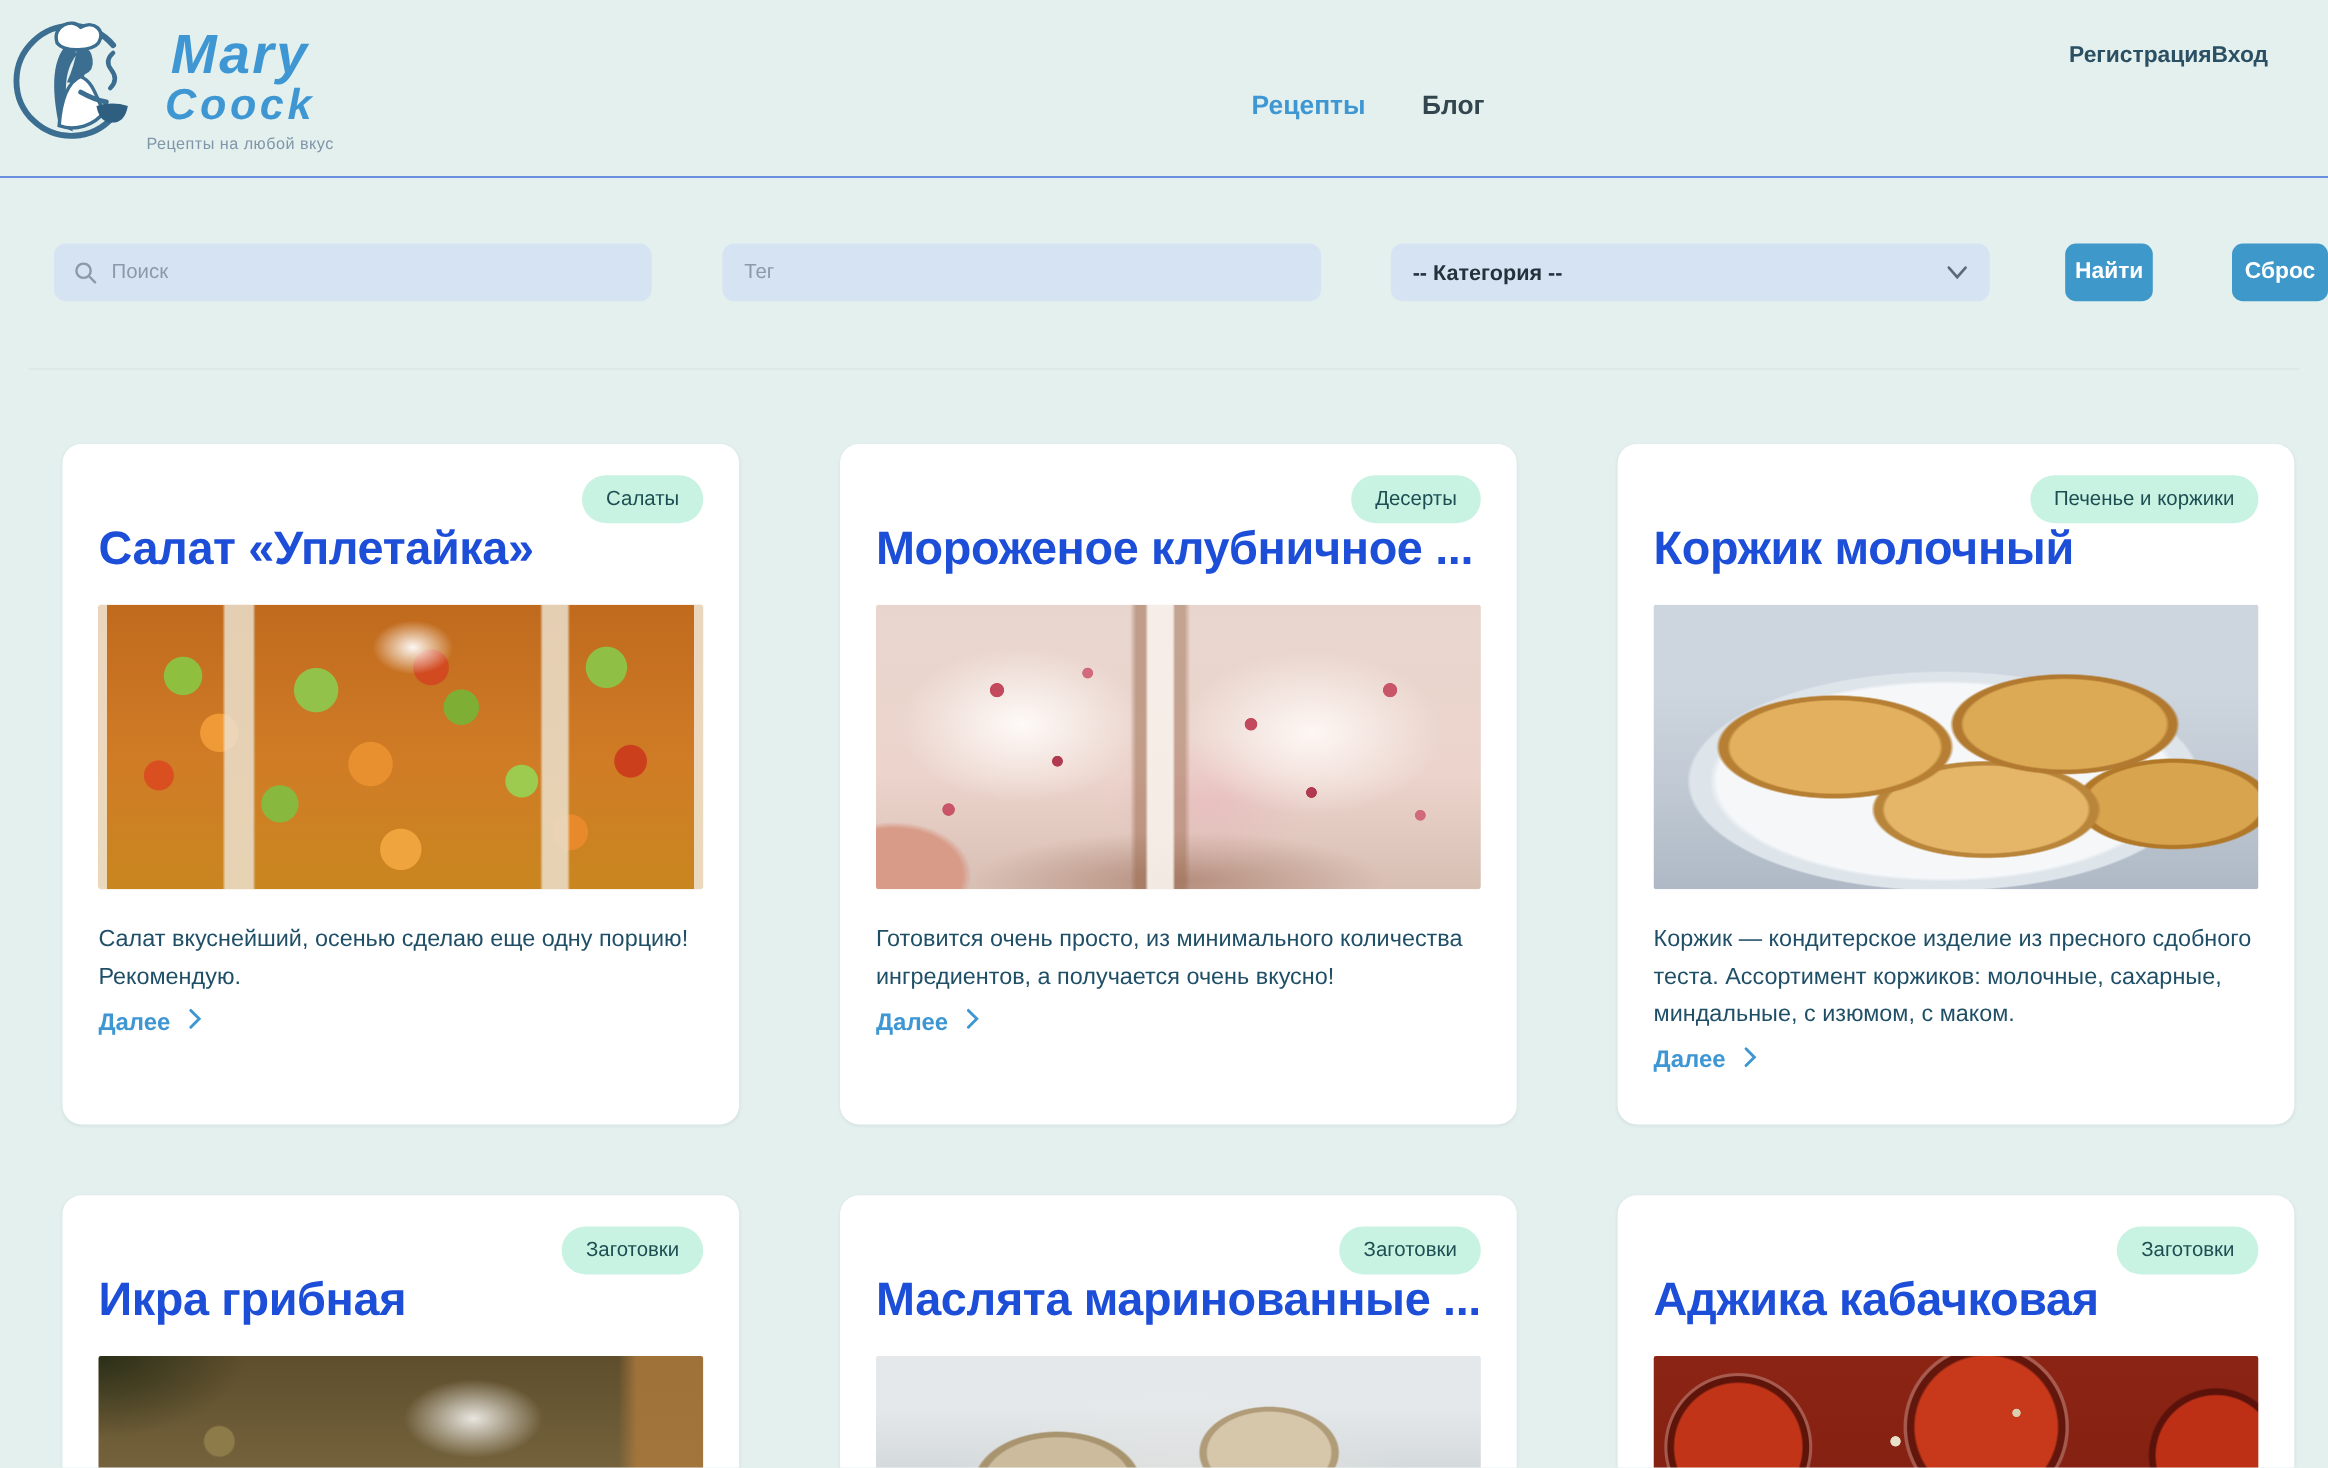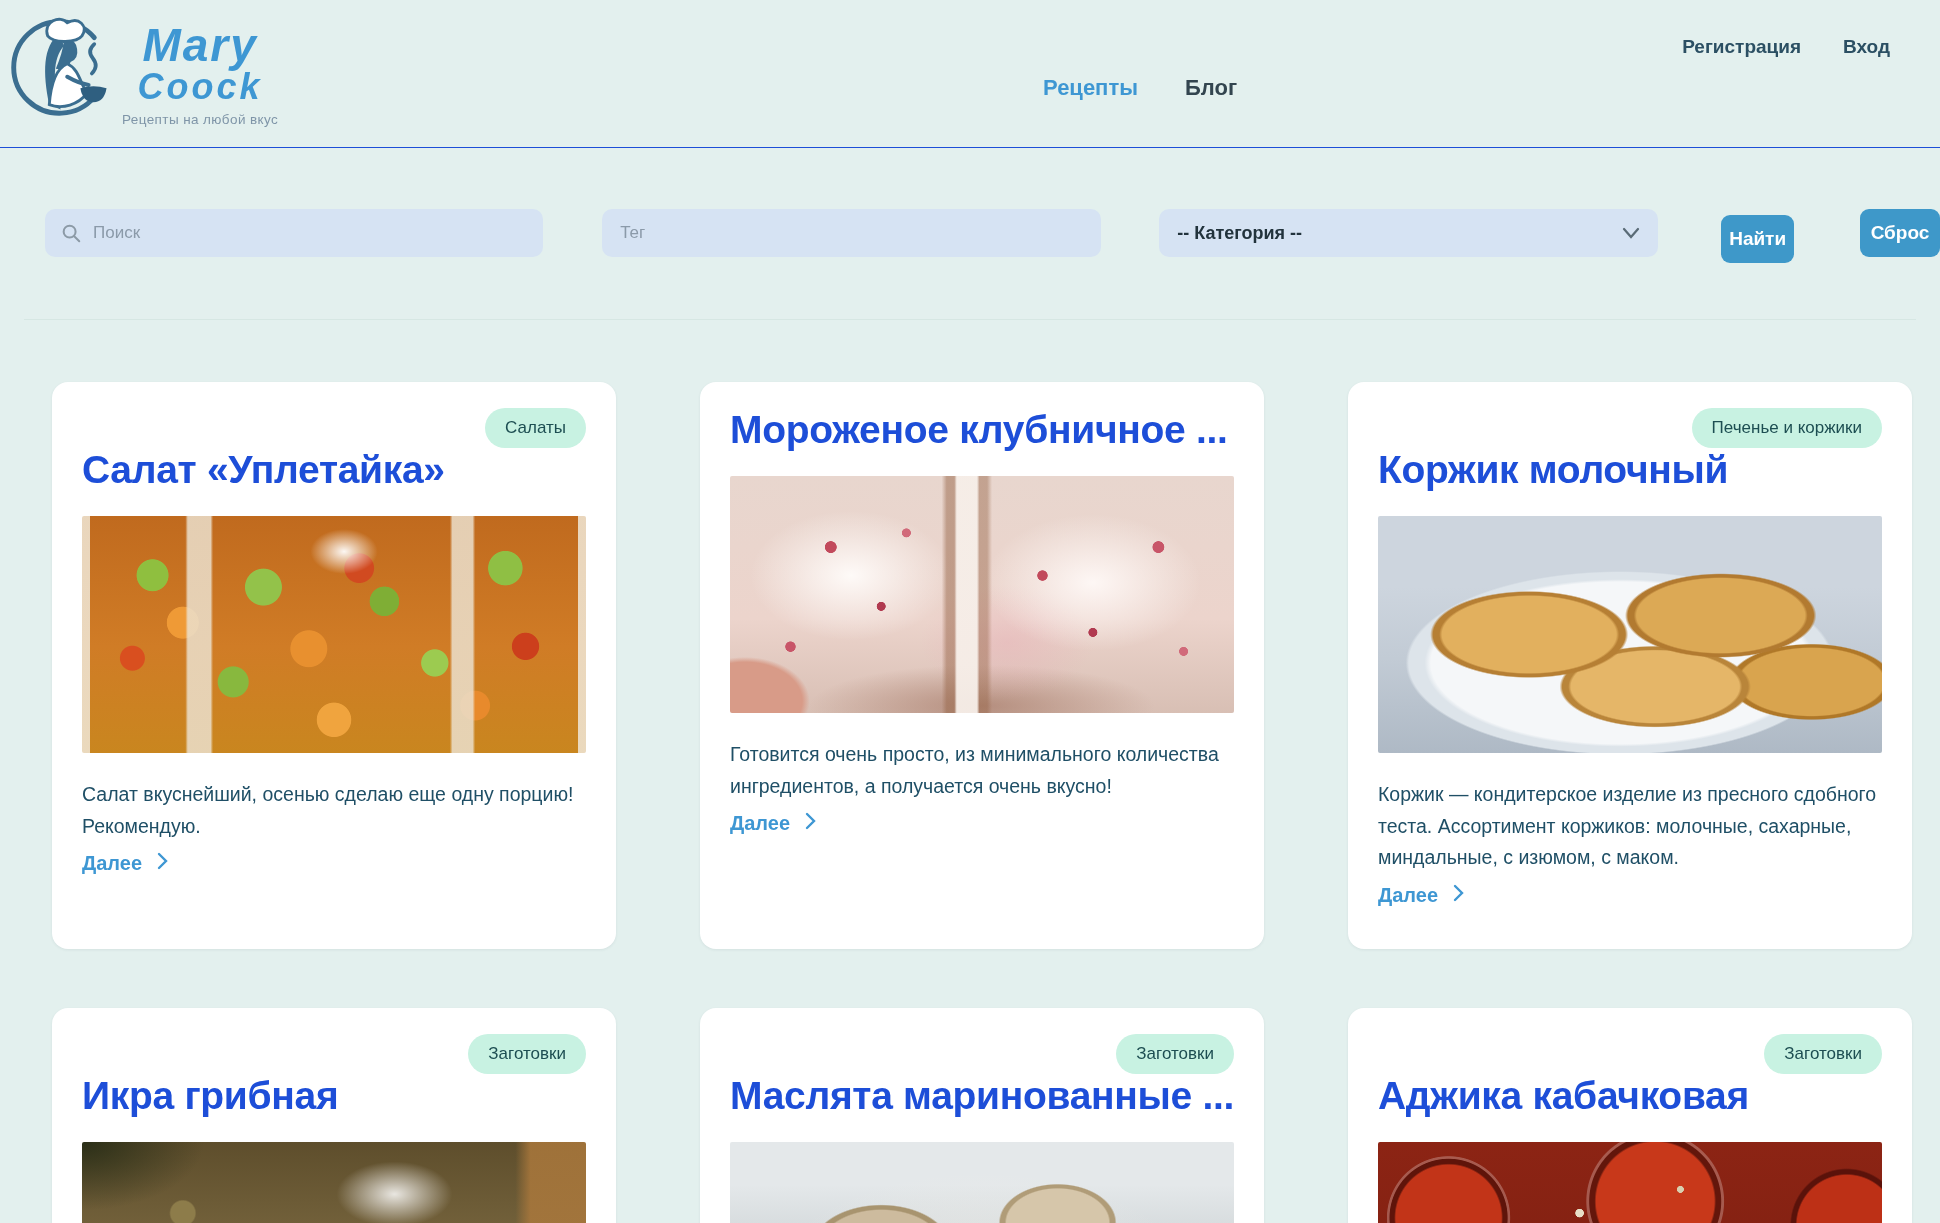--- a/index.html
+++ b/index.html
@@ -11,41 +11,41 @@
   .header { position:relative; height:148px; border-bottom:1px solid #1d4ed8; }
   .brand { position:absolute; left:10px; top:10px; display:flex; align-items:flex-start; cursor:pointer; }
   .brand-text { display:flex; flex-direction:column; align-items:center; margin-left:4px; margin-top:14px; }
   .brand-mary { font-style:italic; font-weight:800; font-size:46px; line-height:.95; letter-spacing:2px; color:#3e97d3; }
   .brand-coock { font-style:italic; font-weight:800; font-size:36px; line-height:1.05; letter-spacing:3px; color:#3e97d3; }
   .brand-tagline { font-size:13.5px; color:#7f95a8; margin-top:7px; letter-spacing:.4px; white-space:nowrap; }
   .main-nav { position:absolute; left:1043px; top:75px; display:flex; gap:47px; }
   .main-nav a { text-decoration:none; font-size:22px; font-weight:700; cursor:pointer; }
   .nav-active { color:#3e97d3; }
   .nav-plain  { color:#33454f; }
-  .auth-nav { position:absolute; top:36px; right:50px; display:flex; gap:42px; }
+  .auth-nav { position:absolute; top:36px; right:50px; display:flex; }
   .auth-nav a { text-decoration:none; font-size:19px; font-weight:700; color:#2b4f63; cursor:pointer; }
 
   
   .filters { display:flex; align-items:center; padding:55px 0 0 45px;gap:46px; }
   .field { position:relative; height:48px; background:#d6e3f3; border-radius:10px; }
   .field input, .field select {
     width:100%; height:100%; background:transparent; border:none; outline:none;
     font-family:"Liberation Sans", sans-serif; font-size:17px; color:#22333c; }
   .field input::placeholder { color:#8b9aa9; opacity:1; }
   .f-search { width:548px; margin-right:13px; }
   .f-search input { padding:0 16px 0 48px; }
   .search-ico { position:absolute; left:15px; top:13px; }
   .f-tag { width:549px; margin-right:12px; }
   .f-tag input { padding:0 18px; }
   .f-select { width:549px; margin-right:17px; }
   .f-select select { appearance:none; -webkit-appearance:none; padding:0 46px 0 18px; font-weight:600; font-size:18px; cursor:pointer; }
   .select-ico { position:absolute; right:17px; top:17px; pointer-events:none; }
   .btn { height:48px; border:none; border-radius:9px; background:#3e98c9; color:#fff;
     font-family:"Liberation Sans", sans-serif; font-size:19px; font-weight:700; cursor:pointer; }
-  .btn-find { width:80px; margin-right:20px;margin-top:12px; }
+  .btn-find { width:80px; margin-right:20px; }
   .btn-reset { width:88px; }
   .filters-divider { height:1px; background:#d6e7e3; margin:56px 24px 0 24px; }
 
   
   .grid { display:grid; grid-template-columns:564px 564px 564px; column-gap:84px; row-gap:59px;
     padding:62px 0 0 52px; }
   .card { background:#fff; border-radius:16px; min-height:567px; padding:26px 30px 34px 30px;
     box-shadow:0 1px 3px rgba(40,70,80,.08); }
   .badge-row { display:flex; justify-content:flex-end; }
   .badge { background:#c8f2e2; color:#1d4e52; font-size:17px; padding:10px 20px; border-radius:999px; cursor:pointer; }
@@ -205,20 +205,23 @@
       <span>Далее</span>
       <span>
         <svg width="11" height="18" viewBox="0 0 11 18" fill="none" stroke="#3e97d3" stroke-width="2.4" stroke-linecap="round">
             <polyline points="2,2 9,9 2,16"></polyline>
           </svg>
       </span>
     </a>
   </article>
 
   <article class="card">
+    <div class="badge-row">
+        <span class="badge">Десерты</span>
+      </div>
     <h2>Мороженое клубничное ...</h2>
     <div class="photo img-icecream"></div>
     <p class="desc">Готовится очень просто, из минимального количества ингредиентов, а получается очень вкусно!</p>
     <a class="more">
       <span>Далее</span>
       <span>
         <svg width="11" height="18" viewBox="0 0 11 18" fill="none" stroke="#3e97d3" stroke-width="2.4" stroke-linecap="round">
             <polyline points="2,2 9,9 2,16"></polyline>
           </svg>
       </span>

